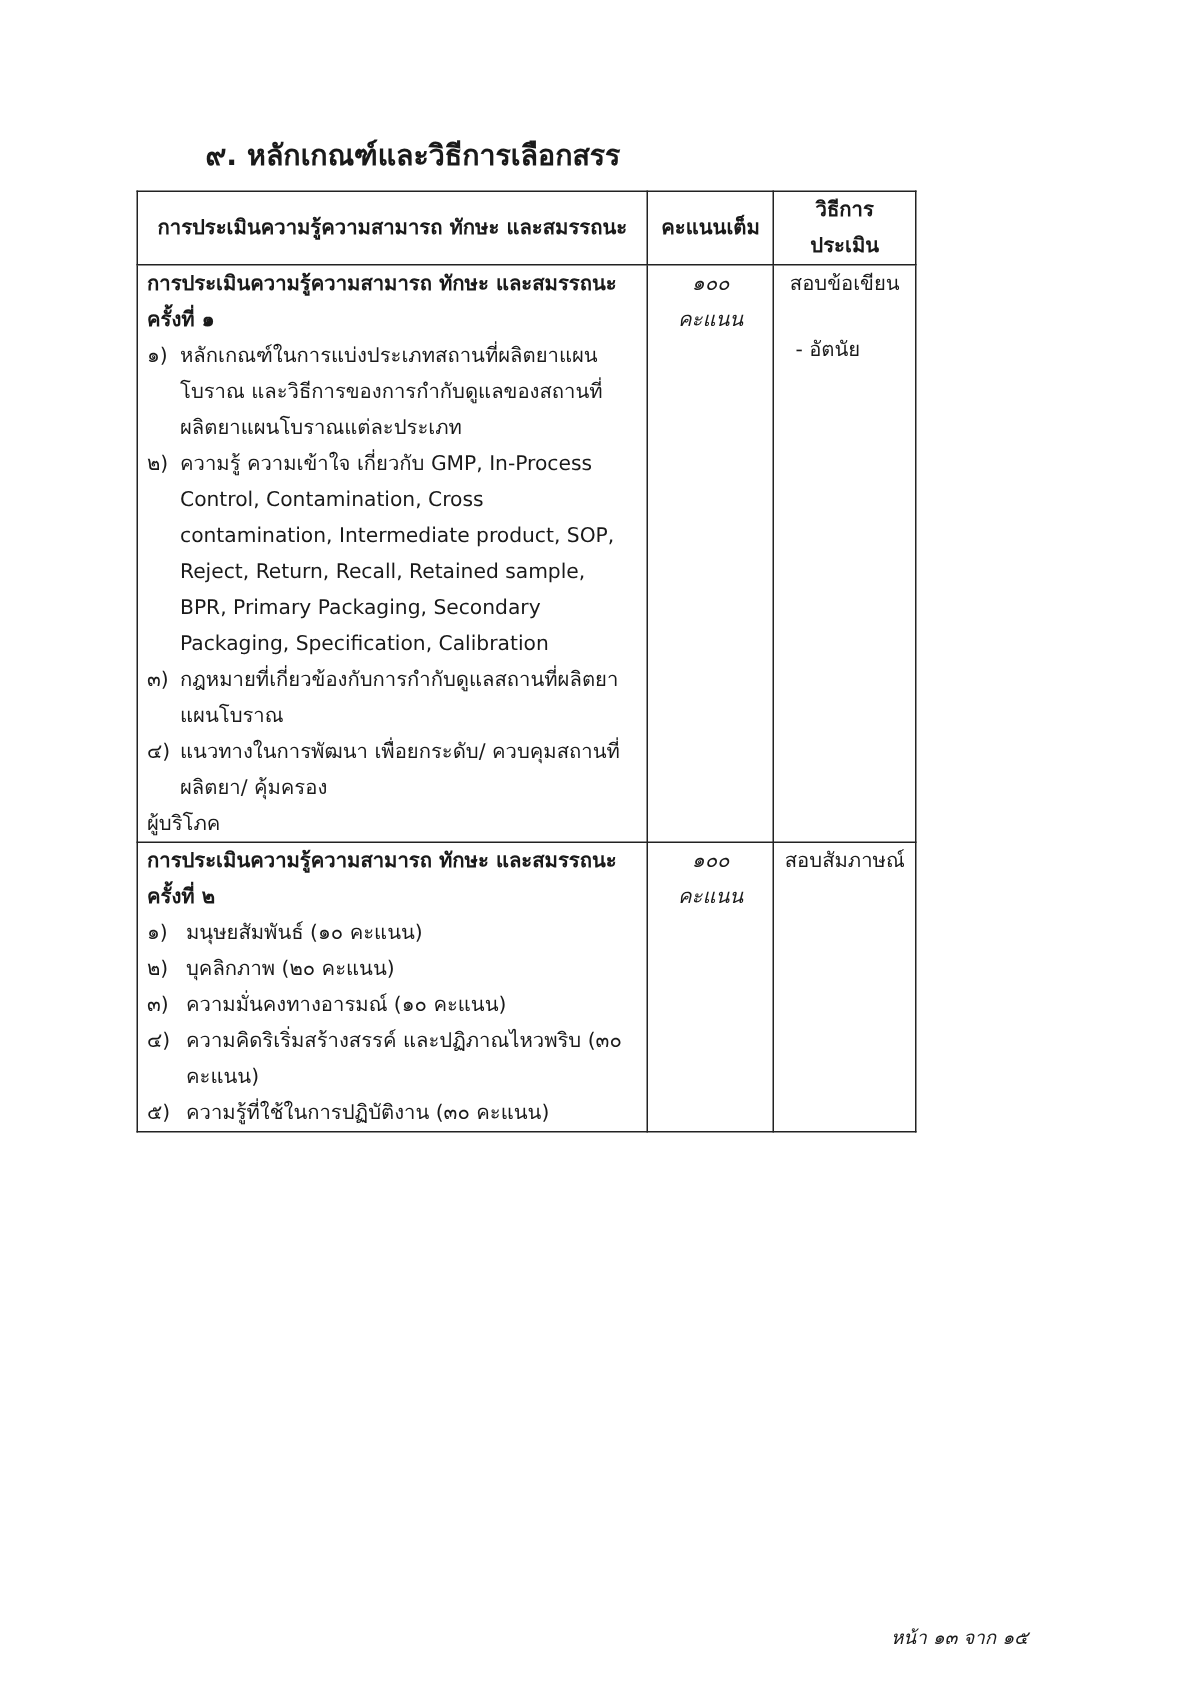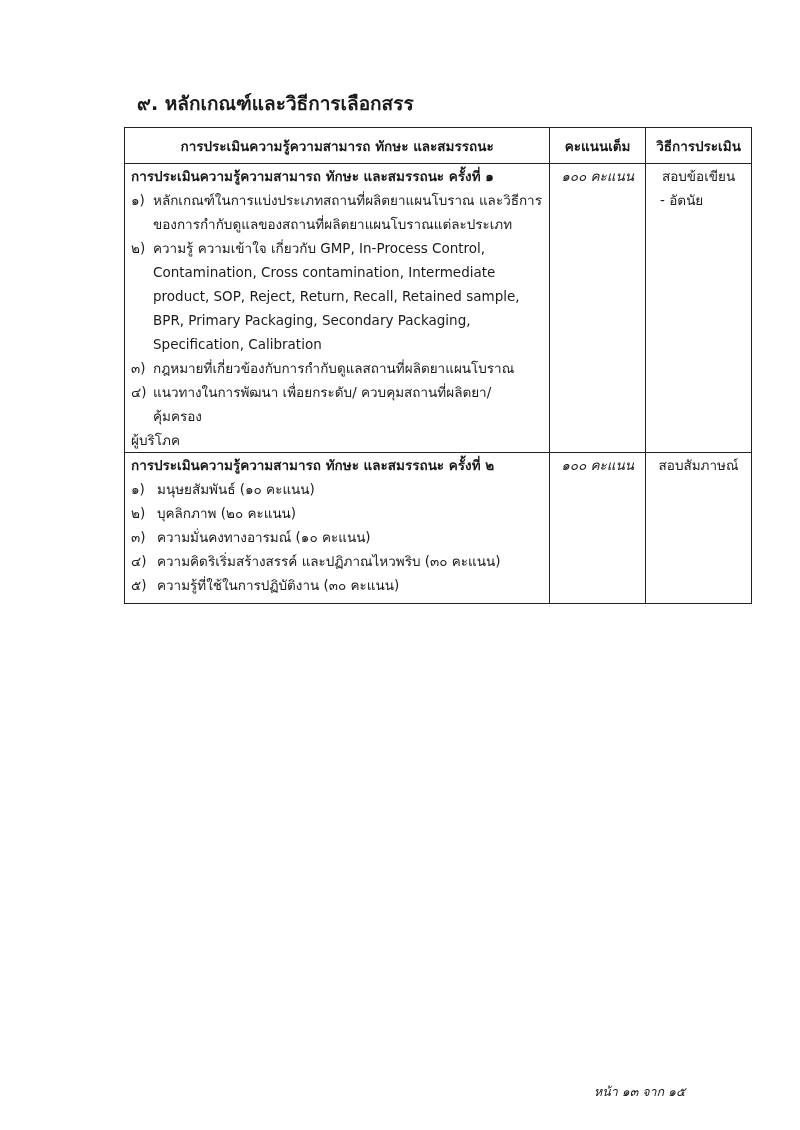--- a/index.html
+++ b/index.html
@@ -6,22 +6,22 @@
     body {
       width: 800px; height: 1130px; position: relative; overflow: hidden;
       font-family: "DejaVu Sans", "Liberation Sans", sans-serif;
       color: #1a1a1a;
     }
     .section-title {
       position: absolute; left: 113px; top: 88px;
       font-size: 19px; font-weight: bold; letter-spacing: 0px; margin-left: 24px;
     }
     table.criteria {
-      position: absolute; left: 124px; top: 127px;
-      width: 628px;
+      position: absolute; left: 91px; top: 127px;
+      width: 520px;
       border-collapse: collapse;
       font-size: 13.5px;
       line-height: 24px;
     }
     table.criteria th, table.criteria td {
       border: 1.5px solid #222;
       vertical-align: top;
       padding: 0 6px;
     }
     table.criteria th {
@@ -33,21 +33,21 @@
     col.c3 { width: 106px; }
     td.body-cell { padding-top: 2px; padding-bottom: 4px; }
     .round-title { font-weight: bold; }
     .item { padding-left: 22px; text-indent: -22px; }
     .item .num { display: inline-block; width: 22px; text-indent: 0; }
     .item.wide-num .num { width: 26px; }
     .item.wide-num { padding-left: 26px; text-indent: -26px; }
     .item.hang { padding-left: 0; text-indent: 0; }
     td.score { text-align: center; padding-top: 2px; font-style: italic; }
     td.method { text-align: center; padding-top: 2px; }
-    .method-line2 { text-align: left; padding-left: 8px; }
+    .method-line2 { text-align: left; padding-left: 8px; margin-top: 20px; }
     #row1 td { height: 250px; }
     #row2 td { height: 150px; }
     .footer {
       position: absolute; left: 112px; top: 1071px;
       font-size: 12.5px; font-style: italic; white-space: nowrap;
     }
     .footer .page { position: absolute; left: 482px; top: 11px; white-space: nowrap; }
   </style>
 </head>
 <body>

